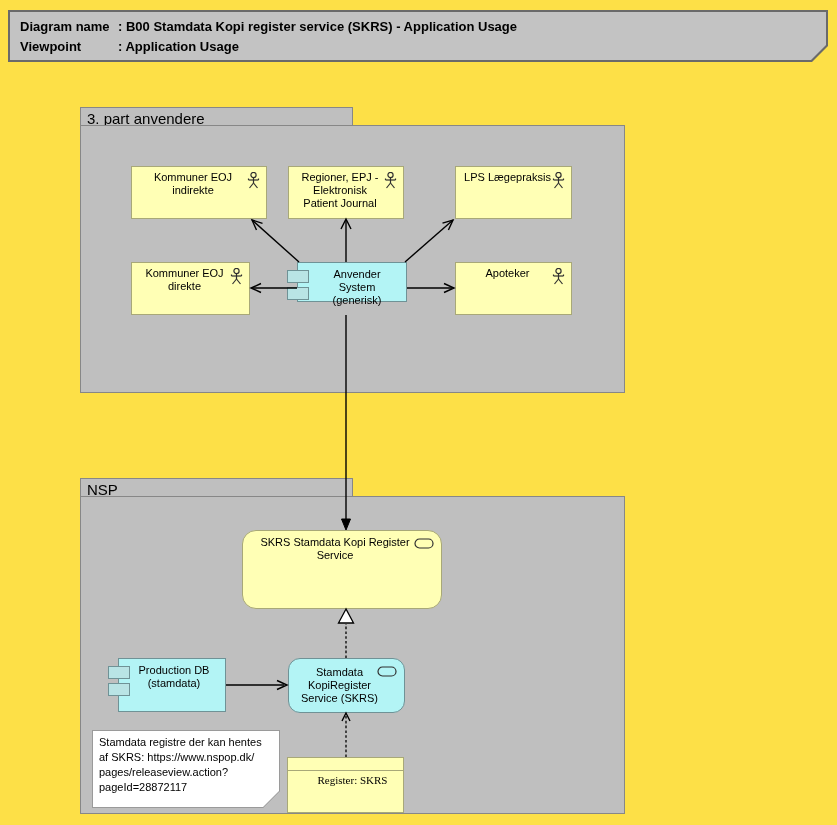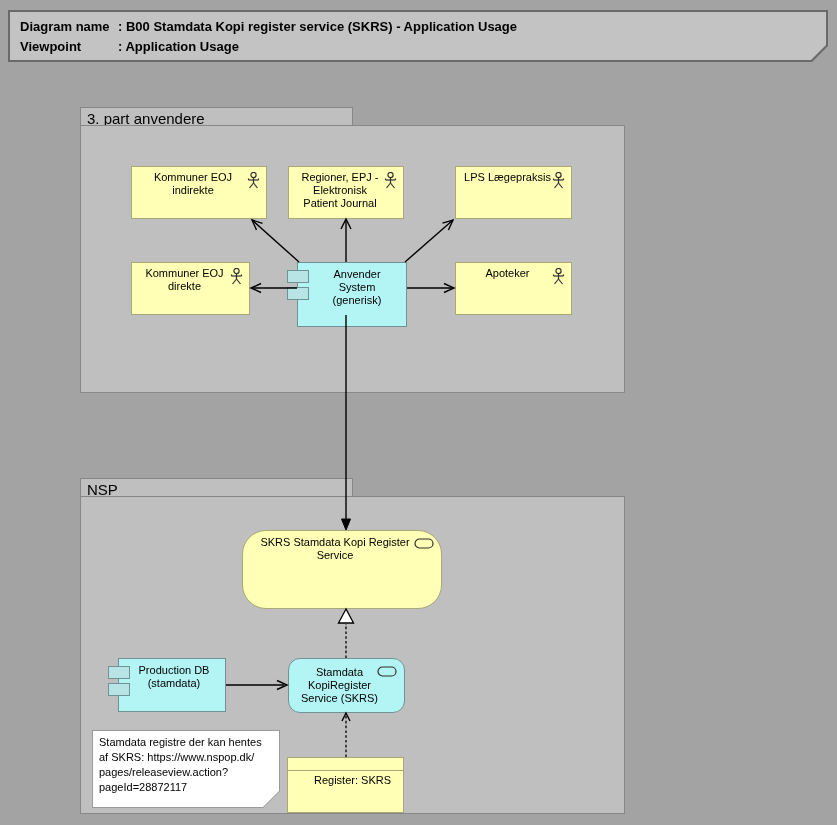--- a/index.html
+++ b/index.html
@@ -1,16 +1,16 @@
 <!DOCTYPE html>
 <html style="--title-fill: #c3c3c3; --title-border: #6a6a6a; --group-fill: #bfbfbf; --group-border: #878787; --yellow-fill: #ffffb5; --yellow-border: #a8a878; --cyan-fill: #b3f4f5; --cyan-border: #6f9296; --component-tab-fill: #b9e4e5; --note-fill: #ffffff; --note-border: #9a9a9a; --connector: #000000;"><head>
 <meta charset="utf-8">
 <style>
   html,body{margin:0;padding:0;background:#ffffff;}
-  .canvas{position:relative;width:837px;height:825px;background:#a3a3a3;overflow:hidden;
+  .canvas{position:relative;width:837px;height:825px;background:#fde047;overflow:hidden;
           font-family:"Liberation Sans","DejaVu Sans",sans-serif;color:#000;}
 
   
   .title-outer{position:absolute;left:8px;top:10px;width:820px;height:52px;background:var(--title-border);
     clip-path:polygon(0 0,100% 0,100% calc(100% - 16px),calc(100% - 16px) 100%,0 100%);}
   .title-inner{position:absolute;left:2px;top:2px;width:816px;height:48px;background:var(--title-fill);
     clip-path:polygon(0 0,100% 0,100% calc(100% - 15px),calc(100% - 15px) 100%,0 100%);
     font-size:13px;font-weight:bold;line-height:20px;padding:5px 0 0 10px;box-sizing:border-box;}
   .title-row{white-space:nowrap;}
   .title-label{display:inline-block;min-width:98px;}
@@ -19,28 +19,28 @@
   .group-tab{position:absolute;background:var(--group-fill);border:1px solid var(--group-border);
     box-sizing:border-box;font-size:15px;padding:2px 0 0 6px;}
   .group-body{position:absolute;background:var(--group-fill);border:1px solid var(--group-border);
     box-sizing:border-box;}
 
   
   .node{position:absolute;box-sizing:border-box;font-size:11px;line-height:13px;text-align:center;}
   .node .lbl{width:100%;}
   .yellow{background:var(--yellow-fill);border:1px solid var(--yellow-border);}
   .cyan{background:var(--cyan-fill);border:1px solid var(--cyan-border);}
-  .rounded14{border-radius:24px;}
+  .rounded14{border-radius:14px;}
   .rounded12{border-radius:12px;}
 
   .pad-actor{padding:4px 20px 0 8px;}
   .pad-comp{padding:5px 8px 0 18px;}
   .pad-skrs{padding:5px 26px 0 12px;}
   .pad-stam{padding:7px 24px 0 10px;}
-  .pad-reg{padding:16px 6px 0 20px;}
+  .pad-reg{padding:16px 6px 0 20px;font-family:Liberation Serif, serif;}
   .pad-proddb{padding:5px 12px 0 16px;}
 
   .actor-icon{position:absolute;top:5px;right:6px;}
   .service-icon{position:absolute;top:7px;right:7px;}
 
   .comp-tab{position:absolute;left:-11px;width:22px;height:13px;background:var(--component-tab-fill);
     border:1px solid var(--cyan-border);box-sizing:border-box;}
   .comp-tab.t1{top:7px;} .comp-tab.t2{top:24px;}
 
   .reg-line{position:absolute;left:0;top:12px;width:100%;border-top:1px solid var(--yellow-border);}
@@ -129,21 +129,21 @@
       <circle class="icon-stroke" cx="6.5" cy="3" r="2.6"></circle>
       <line class="icon-stroke" x1="6.5" y1="5.6" x2="6.5" y2="11"></line>
       <line class="icon-stroke" x1="1.5" y1="8" x2="11.5" y2="8"></line>
       <line class="icon-stroke" x1="1.5" y1="8" x2="1.5" y2="6.5"></line>
       <line class="icon-stroke" x1="11.5" y1="8" x2="11.5" y2="6.5"></line>
       <line class="icon-stroke" x1="6.5" y1="11" x2="2.5" y2="16"></line>
       <line class="icon-stroke" x1="6.5" y1="11" x2="10.5" y2="16"></line>
     </svg>
   </div>
 
-  <div class="node cyan pad-comp" style="left:297px;top:262px;width:110px;height:65px;">
+  <div class="node cyan pad-comp" style="left:297px;top:262px;width:110px;height:40px;">
     <div class="lbl">Anvender System (generisk)</div>
     <div class="comp-tab t1"></div>
     <div class="comp-tab t2"></div>
   </div>
 
   <div class="node yellow pad-actor" style="left:455px;top:262px;width:117px;height:53px;">
     <div class="lbl">Apoteker</div>
     <svg class="actor-icon" width="13" height="17" viewBox="0 0 13 17">
       <circle class="icon-stroke" cx="6.5" cy="3" r="2.6"></circle>
       <line class="icon-stroke" x1="6.5" y1="5.6" x2="6.5" y2="11"></line>

